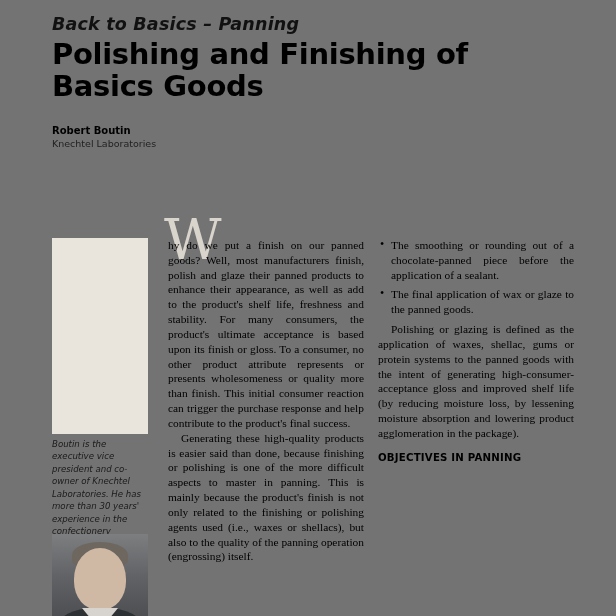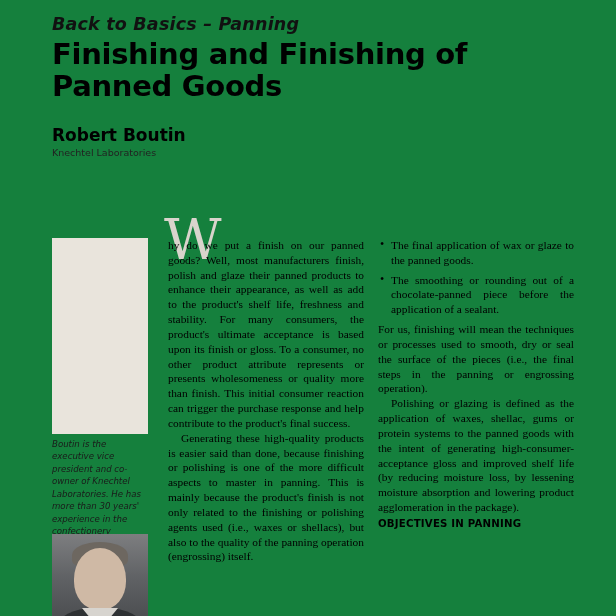--- a/index.html
+++ b/index.html
@@ -13,21 +13,21 @@
     font-family: "Liberation Serif", serif;
     color: #000000;
     overflow: hidden;
   }
   .page {
     position: relative;
     width: 616px;
     height: 616px;
     box-sizing: border-box;
     padding: 0;
-    background: #15803d;
+    background: #737373;
   }
 
   
   .header {
     position: absolute;
     left: 52px;
     top: 14px;
     width: 520px;
   }
   .kicker {
@@ -49,21 +49,21 @@
     color: #000;
     margin: 0;
     max-width: 470px;
   }
   .byline {
     margin-top: 22px;
   }
   .byline-name {
     font-family: "DejaVu Sans", sans-serif;
     font-weight: bold;
-    font-size: 17px;
+    font-size: 10px;
     color: #000;
     margin: 0;
   }
   .byline-org {
     font-family: "DejaVu Sans", sans-serif;
     font-size: 9.5px;
     color: #222;
     margin: 2px 0 4px 0;
   }
 
@@ -175,21 +175,21 @@
   .dropcap-para .txt {
     position: relative;
     z-index: 1;
   }
 
   .subhead {
     font-family: "DejaVu Sans", sans-serif;
     font-weight: bold;
     font-size: 10.2px;
     letter-spacing: 0.2px;
-    margin: 2px 0 3px 0;
+    margin: 10px 0 3px 0;
     color: #000;
   }
   ul.bullets {
     margin: 0 0 4px 0;
     padding-left: 13px;
     list-style: none;
   }
   ul.bullets li {
     position: relative;
     margin: 0 0 5px 0;
@@ -205,21 +205,21 @@
   b.inline { font-weight: bold; }
   .spacer { height: 7px; }
 </style>
 </head>
 <body>
 
 <div class="page">
 
   <div class="header">
     <div class="kicker">Back to Basics – Panning</div>
-    <h1 class="title">Finishing and Finishing of Panned Goods</h1>
+    <h1 class="title">Polishing and Finishing of Basics Goods</h1>
     <div class="byline">
       <p class="byline-name">Robert Boutin</p>
       <p class="byline-org">Knechtel Laboratories</p>
     </div>
   </div>
 
   <div class="sidebar">
     <div class="sidebar-tint"></div>
     <div class="bio">Boutin is the executive vice president and co-owner of Knechtel Laboratories. He has more than 30 years' experience in the confectionery industry.</div>
     <div class="author-photo">
@@ -233,23 +233,22 @@
   <div class="col col-left">
     <div class="dropcap-para">
       <span class="dropcap">W</span>
       <p class="noindent"><span class="txt">hy do we put a finish on our panned goods? Well, most manufacturers finish, polish and glaze their panned products to enhance their appearance, as well as add to the product's shelf life, freshness and stability. For many consumers, the product's ultimate acceptance is based upon its finish or gloss. To a consumer, no other product attribute represents or presents wholesomeness or quality more than finish. This initial consumer reaction can trigger the purchase response and help contribute to the product's final success.</span></p>
     </div>
     <p>Generating these high-quality products is easier said than done, because finishing or polishing is one of the more difficult aspects to master in panning. This is mainly because the product's finish is not only related to the finishing or polishing agents used (i.e., waxes or shellacs), but also to the quality of the panning operation (engrossing) itself.</p>
   </div>
 
   <div class="col col-right">
     <ul class="bullets">
+      <li>The smoothing or rounding out of a chocolate-panned piece before the application of a sealant.</li>
       <li>The final application of wax or glaze to the panned goods.</li>
-      <li>The smoothing or rounding out of a chocolate-panned piece before the application of a sealant.</li>
     </ul>
-    <p class="noindent">For us, finishing will mean the techniques or processes used to smooth, dry or seal the surface of the pieces (i.e., the final steps in the panning or engrossing operation).</p>
     <p>Polishing or glazing is defined as the application of waxes, shellac, gums or protein systems to the panned goods with the intent of generating high-consumer-acceptance gloss and improved shelf life (by reducing moisture loss, by lessening moisture absorption and lowering product agglomeration in the package).</p>
     <div class="subhead">OBJECTIVES IN PANNING</div>
     <div class="spacer"></div>
 
   </div>
 
 </div>
 
 </body></html>

